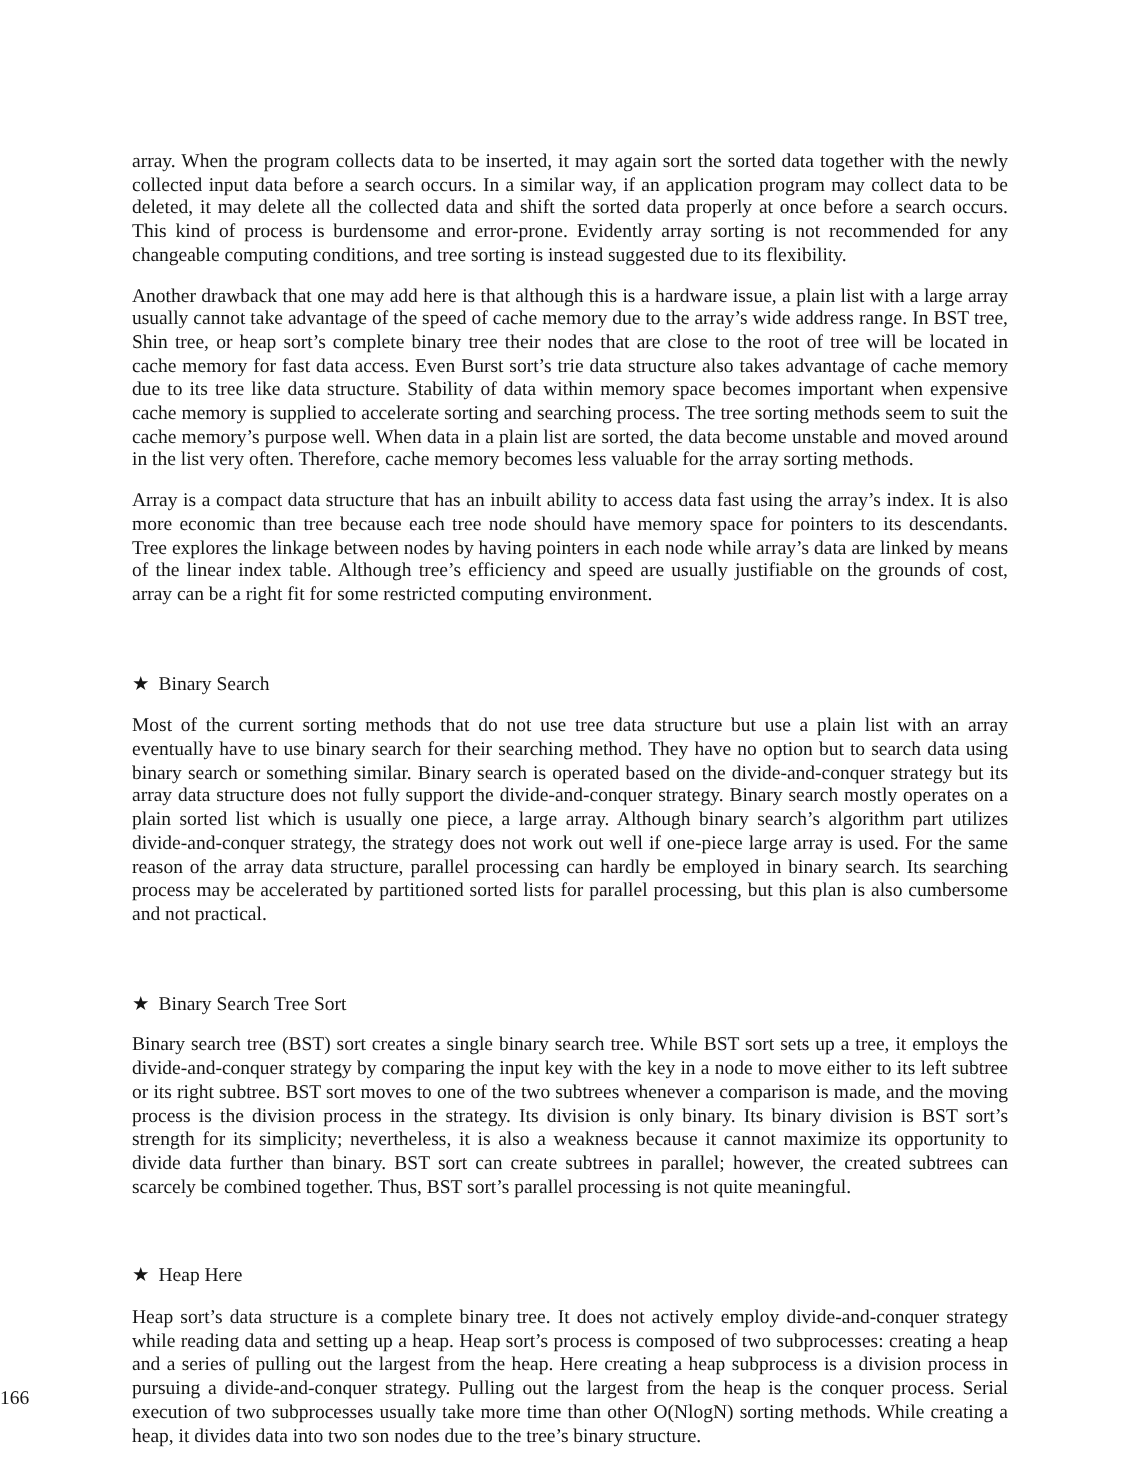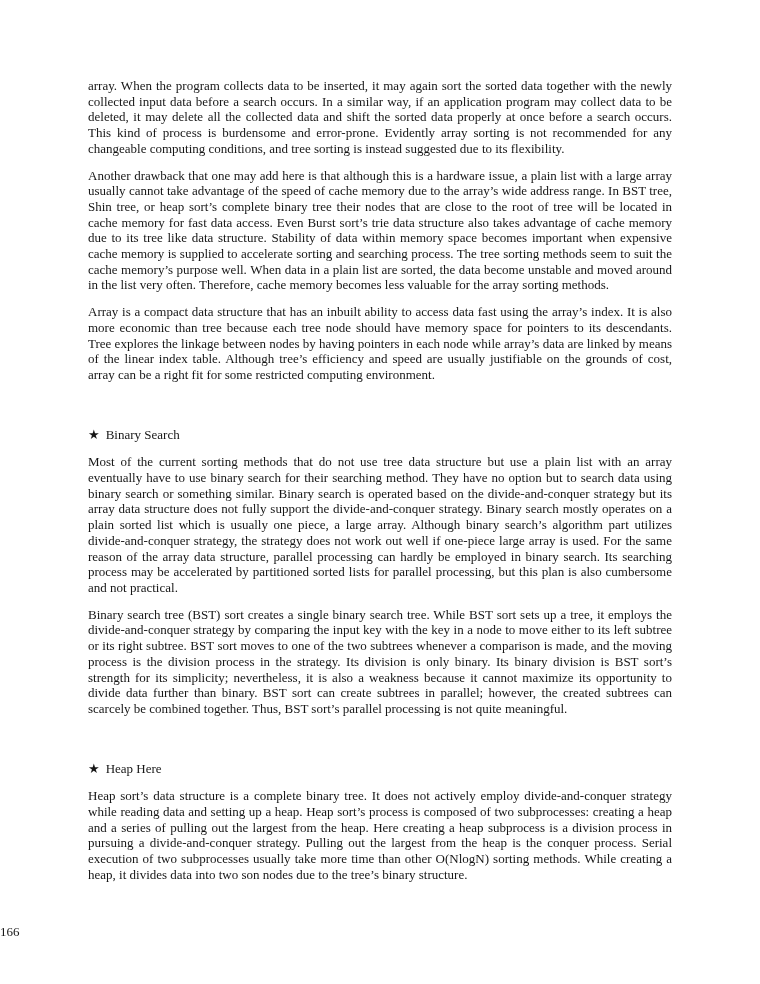--- a/index.html
+++ b/index.html
@@ -11,21 +11,21 @@
     width: 760px;
     height: 984px;
     overflow: hidden;
   }
   .page {
     position: relative;
     box-sizing: border-box;
     width: 760px;
     height: 984px;
     background: #ffffff;
-    padding: 78px 88px 0 88px;
+    padding: 99px 88px 0 88px;
     font-family: "Liberation Serif", "DejaVu Serif", serif;
     font-size: 13px;
     line-height: 15.7px;
     color: #161616;
   }
   .para {
     margin: 0 0 11px 0;
     text-align: justify;
     text-justify: inter-word;
   }
@@ -57,20 +57,23 @@
   <p class="para">Another drawback that one may add here is that although this is a hardware issue, a plain list with a large array usually cannot take advantage of the speed of cache memory due to the array’s wide address range. In BST tree, Shin tree, or heap sort’s complete binary tree their nodes that are close to the root of tree will be located in cache memory for fast data access. Even Burst sort’s trie data structure also takes advantage of cache memory due to its tree like data structure. Stability of data within memory space becomes important when expensive cache memory is supplied to accelerate sorting and searching process. The tree sorting methods seem to suit the cache memory’s purpose well. When data in a plain list are sorted, the data become unstable and moved around in the list very often. Therefore, cache memory becomes less valuable for the array sorting methods.</p>
 
   <p class="para">Array is a compact data structure that has an inbuilt ability to access data fast using the array’s index. It is also more economic than tree because each tree node should have memory space for pointers to its descendants. Tree explores the linkage between nodes by having pointers in each node while array’s data are linked by means of the linear index table. Although tree’s efficiency and speed are usually justifiable on the grounds of cost, array can be a right fit for some restricted computing environment.</p>
 
   <h2 class="section-heading">
     <span class="star">★</span><span>Binary Search</span>
   </h2>
 
   <p class="para">Most of the current sorting methods that do not use tree data structure but use a plain list with an array eventually have to use binary search for their searching method. They have no option but to search data using binary search or something similar. Binary search is operated based on the divide-and-conquer strategy but its array data structure does not fully support the divide-and-conquer strategy. Binary search mostly operates on a plain sorted list which is usually one piece, a large array. Although binary search’s algorithm part utilizes divide-and-conquer strategy, the strategy does not work out well if one-piece large array is used. For the same reason of the array data structure, parallel processing can hardly be employed in binary search. Its searching process may be accelerated by partitioned sorted lists for parallel processing, but this plan is also cumbersome and not practical.</p>
 
+  <h2 class="section-heading">
+    <span class="star">★</span><span>Binary Search Tree Sort</span>
+  </h2>
 
   <p class="para">Binary search tree (BST) sort creates a single binary search tree. While BST sort sets up a tree, it employs the divide-and-conquer strategy by comparing the input key with the key in a node to move either to its left subtree or its right subtree. BST sort moves to one of the two subtrees whenever a comparison is made, and the moving process is the division process in the strategy. Its division is only binary. Its binary division is BST sort’s strength for its simplicity; nevertheless, it is also a weakness because it cannot maximize its opportunity to divide data further than binary. BST sort can create subtrees in parallel; however, the created subtrees can scarcely be combined together. Thus, BST sort’s parallel processing is not quite meaningful.</p>
 
   <h2 class="section-heading">
     <span class="star">★</span><span>Heap Here</span>
   </h2>
 
   <p class="para">Heap sort’s data structure is a complete binary tree. It does not actively employ divide-and-conquer strategy while reading data and setting up a heap. Heap sort’s process is composed of two subprocesses: creating a heap and a series of pulling out the largest from the heap. Here creating a heap subprocess is a division process in pursuing a divide-and-conquer strategy. Pulling out the largest from the heap is the conquer process. Serial execution of two subprocesses usually take more time than other O(NlogN) sorting methods. While creating a heap, it divides data into two son nodes due to the tree’s binary structure.</p>
 
   <footer class="page-footer">

